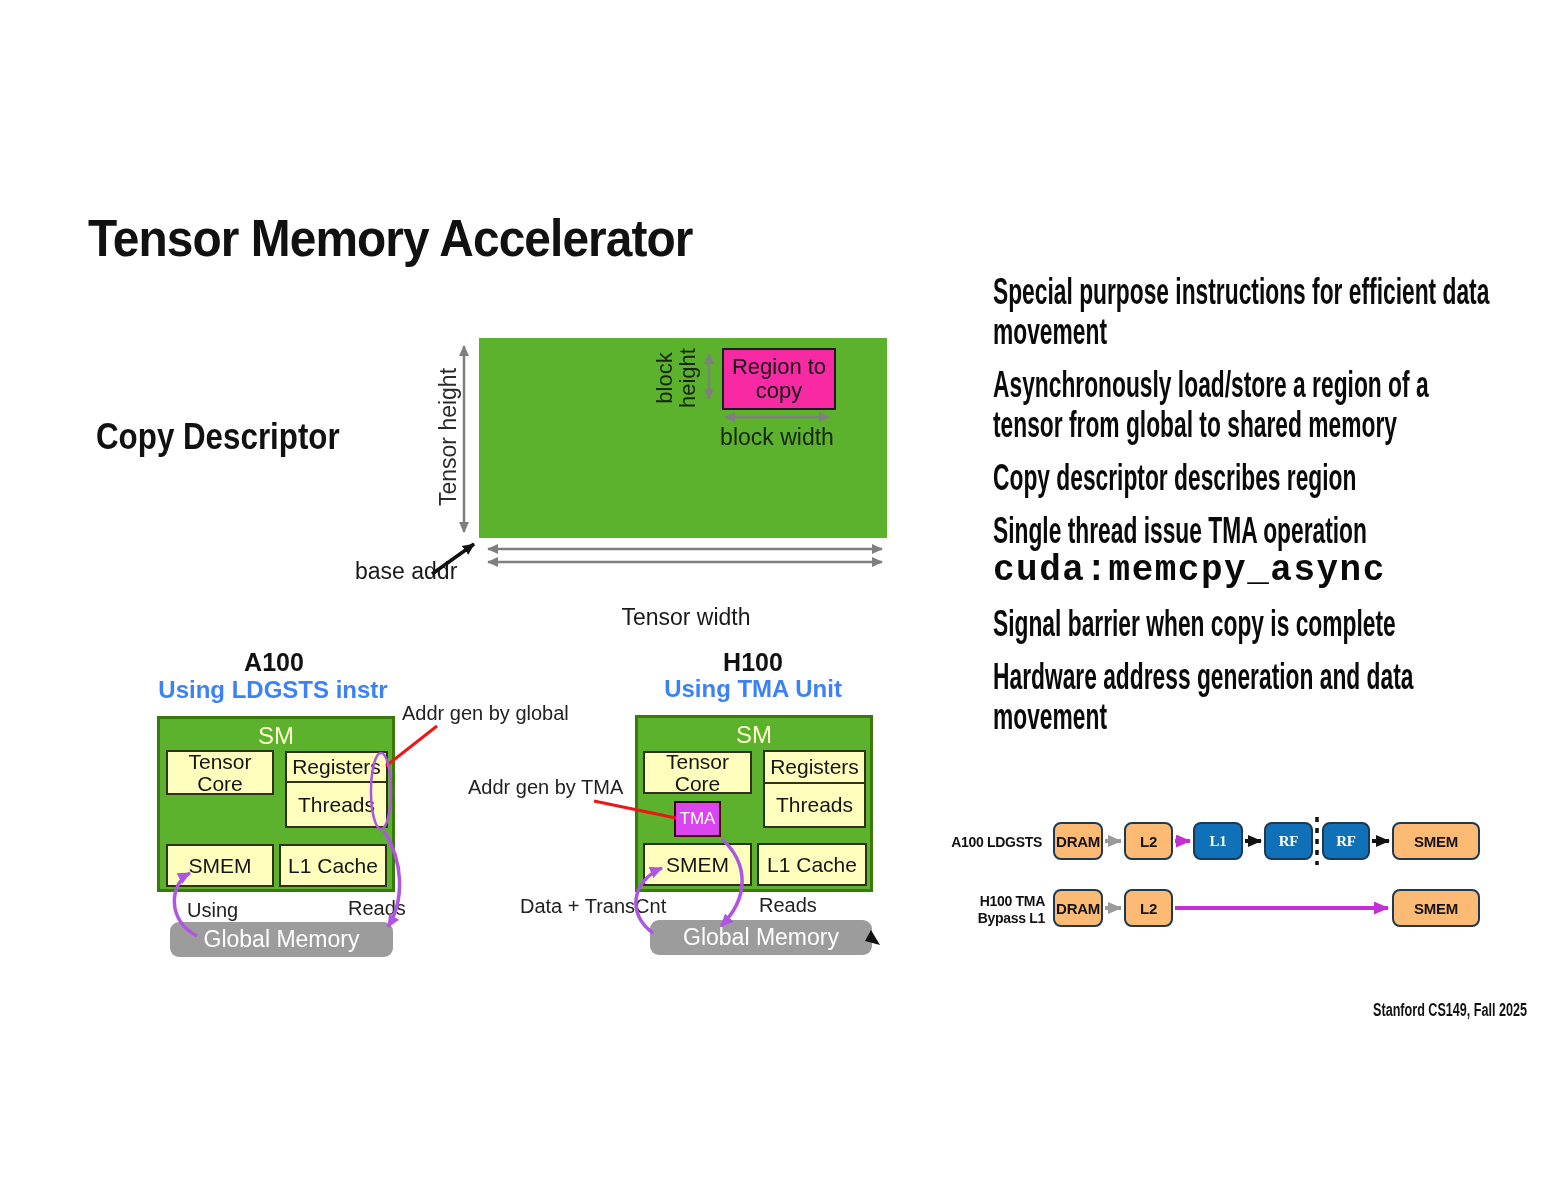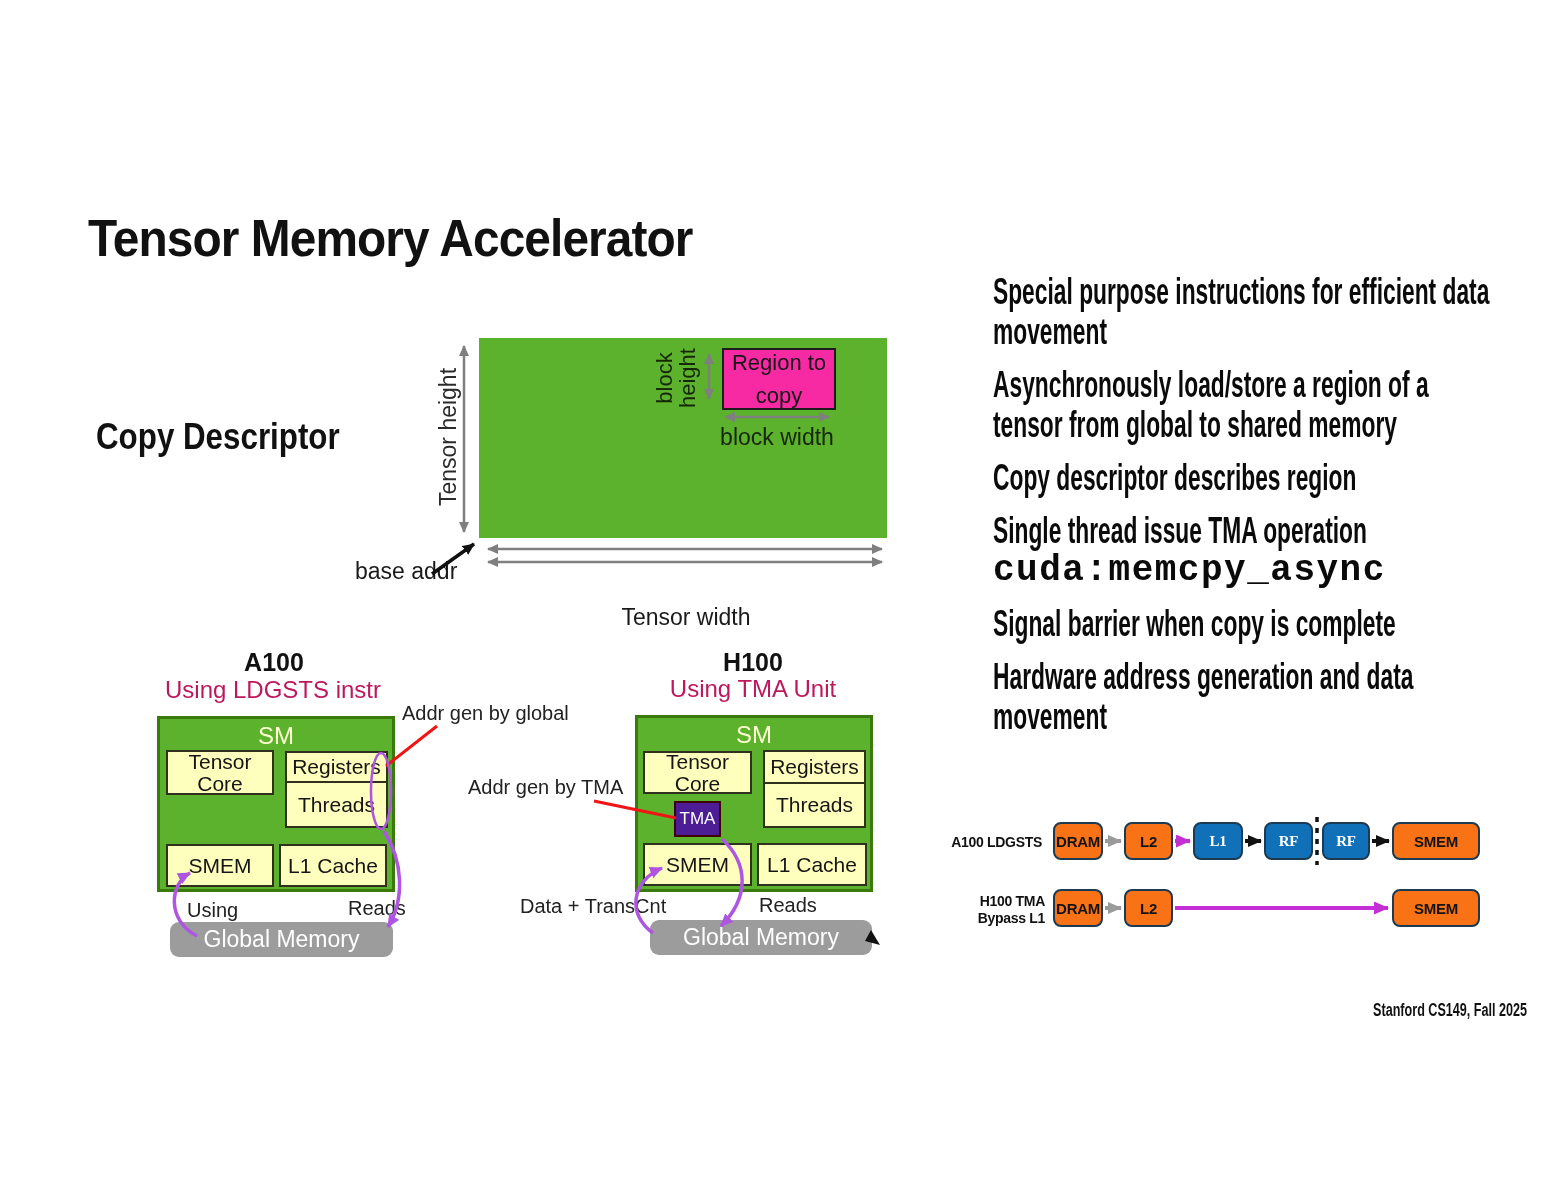--- a/index.html
+++ b/index.html
@@ -13,45 +13,45 @@
   .bullets{left:993px;top:272px;width:790px;transform:scaleX(.633);transform-origin:left top;}
   .bullets p{margin:0 0 13px 0;font-size:36px;line-height:40px;font-weight:bold;color:#0a0a0a;}
   .bullets p.tight{margin-bottom:0;}
   .codeline{font-family:"Liberation Mono",monospace;font-weight:bold;font-size:34px;line-height:40px;
             letter-spacing:1.5px;transform:scaleX(1.58);transform-origin:left top;margin:0 0 13px 0;color:#0a0a0a;white-space:nowrap;}
   .footer{font-weight:bold;font-size:18px;color:#111;transform:scaleX(.7);transform-origin:right top;white-space:nowrap;}
 
   
   .green-rect{background:#5cb22c;}
   .pink-box{background:#f72aa4;border:2px solid #1c1c1c;display:flex;align-items:center;justify-content:center;
-            text-align:center;font-size:22px;line-height:33px;color:#161616;}
+            text-align:center;font-size:22px;line-height:24px;color:#161616;}
   .mem-lbl{font-weight:bold;font-size:32px;color:#0c1a02;white-space:nowrap;transform:translateX(-50%);}
   .dlabel{font-size:23px;color:#2b2b2b;white-space:nowrap;}
   .rot{transform:translate(-50%,-50%) rotate(-90deg);text-align:center;}
   .rot2{transform:translate(-50%,-50%) rotate(-90deg);text-align:center;font-size:22px;line-height:23px;color:#15260a;}
   .ctr{transform:translateX(-50%);text-align:center;}
 
   
   .sm-box{background:#5cb22c;border:3px solid #3a7a0d;box-sizing:border-box;}
   .sm-title{text-align:center;font-size:24px;font-weight:normal;color:#fdffd2;}
   .ybox{background:#ffffbd;border:2px solid #30301e;box-sizing:border-box;display:flex;align-items:center;
         justify-content:center;text-align:center;font-size:21px;line-height:22px;color:#151515;}
-  .tma-box{background:#4c1d95;border:2px solid #3f0000;box-sizing:border-box;display:flex;align-items:center;
+  .tma-box{background:#d946ef;border:2px solid #3f0000;box-sizing:border-box;display:flex;align-items:center;
            justify-content:center;color:#fff;font-size:17px;}
   .gmem{background:#9c9c9c;border-radius:9px;display:flex;align-items:center;justify-content:center;
         color:#fff;font-size:23px;}
   .hw-title{font-weight:bold;font-size:25px;color:#111;white-space:nowrap;}
-  .hw-sub{font-weight:normal;font-size:24px;color:#be185d;white-space:nowrap;}
+  .hw-sub{font-weight:bold;font-size:24px;color:#3b82f6;white-space:nowrap;}
   .ann{font-size:20px;color:#222;white-space:nowrap;}
   .small-lbl{font-size:20px;color:#222;white-space:nowrap;}
 
   
   .fnode{border:2px solid #1c3a52;border-radius:8px;box-sizing:border-box;display:flex;align-items:center;
          justify-content:center;font-size:15px;font-weight:bold;letter-spacing:-.3px;}
-  .fnode.light{background:#f97316;color:#141414;}
+  .fnode.light{background:#fdba74;color:#141414;}
   .fnode.dark{background:#1171b8;color:#fff;font-family:Liberation Serif, serif;}
   .flbl{font-weight:bold;font-size:14px;letter-spacing:-.3px;color:#111;text-align:right;white-space:nowrap;}
 
   svg.overlay{position:absolute;left:0;top:0;pointer-events:none;}
 </style>
 </head>
 <body>
 
 <div class="slide">
 

